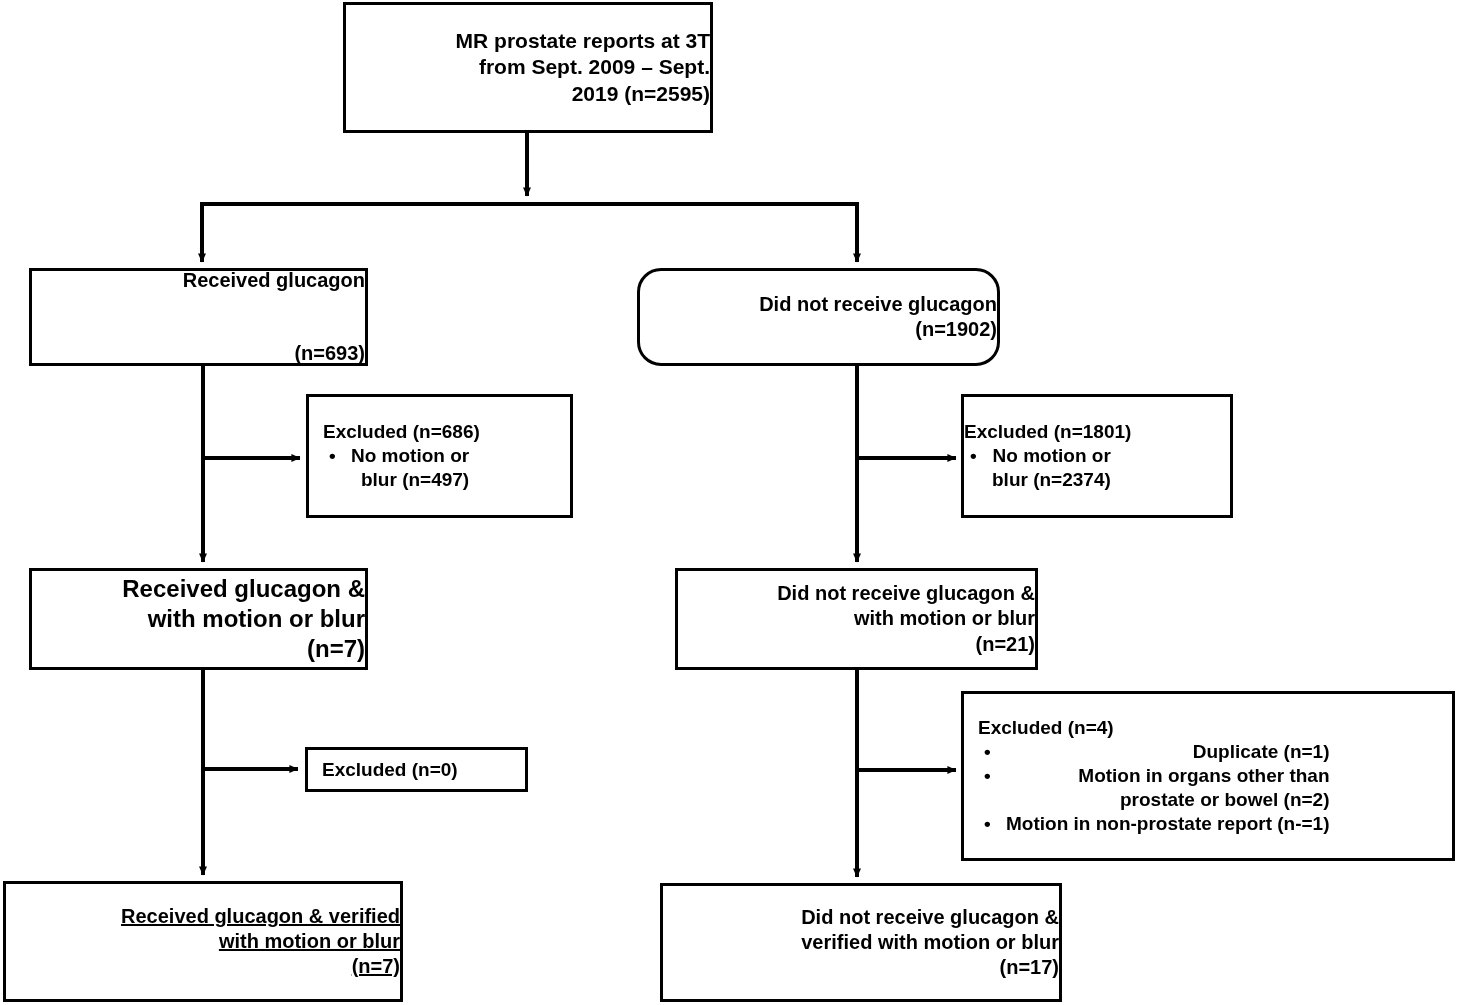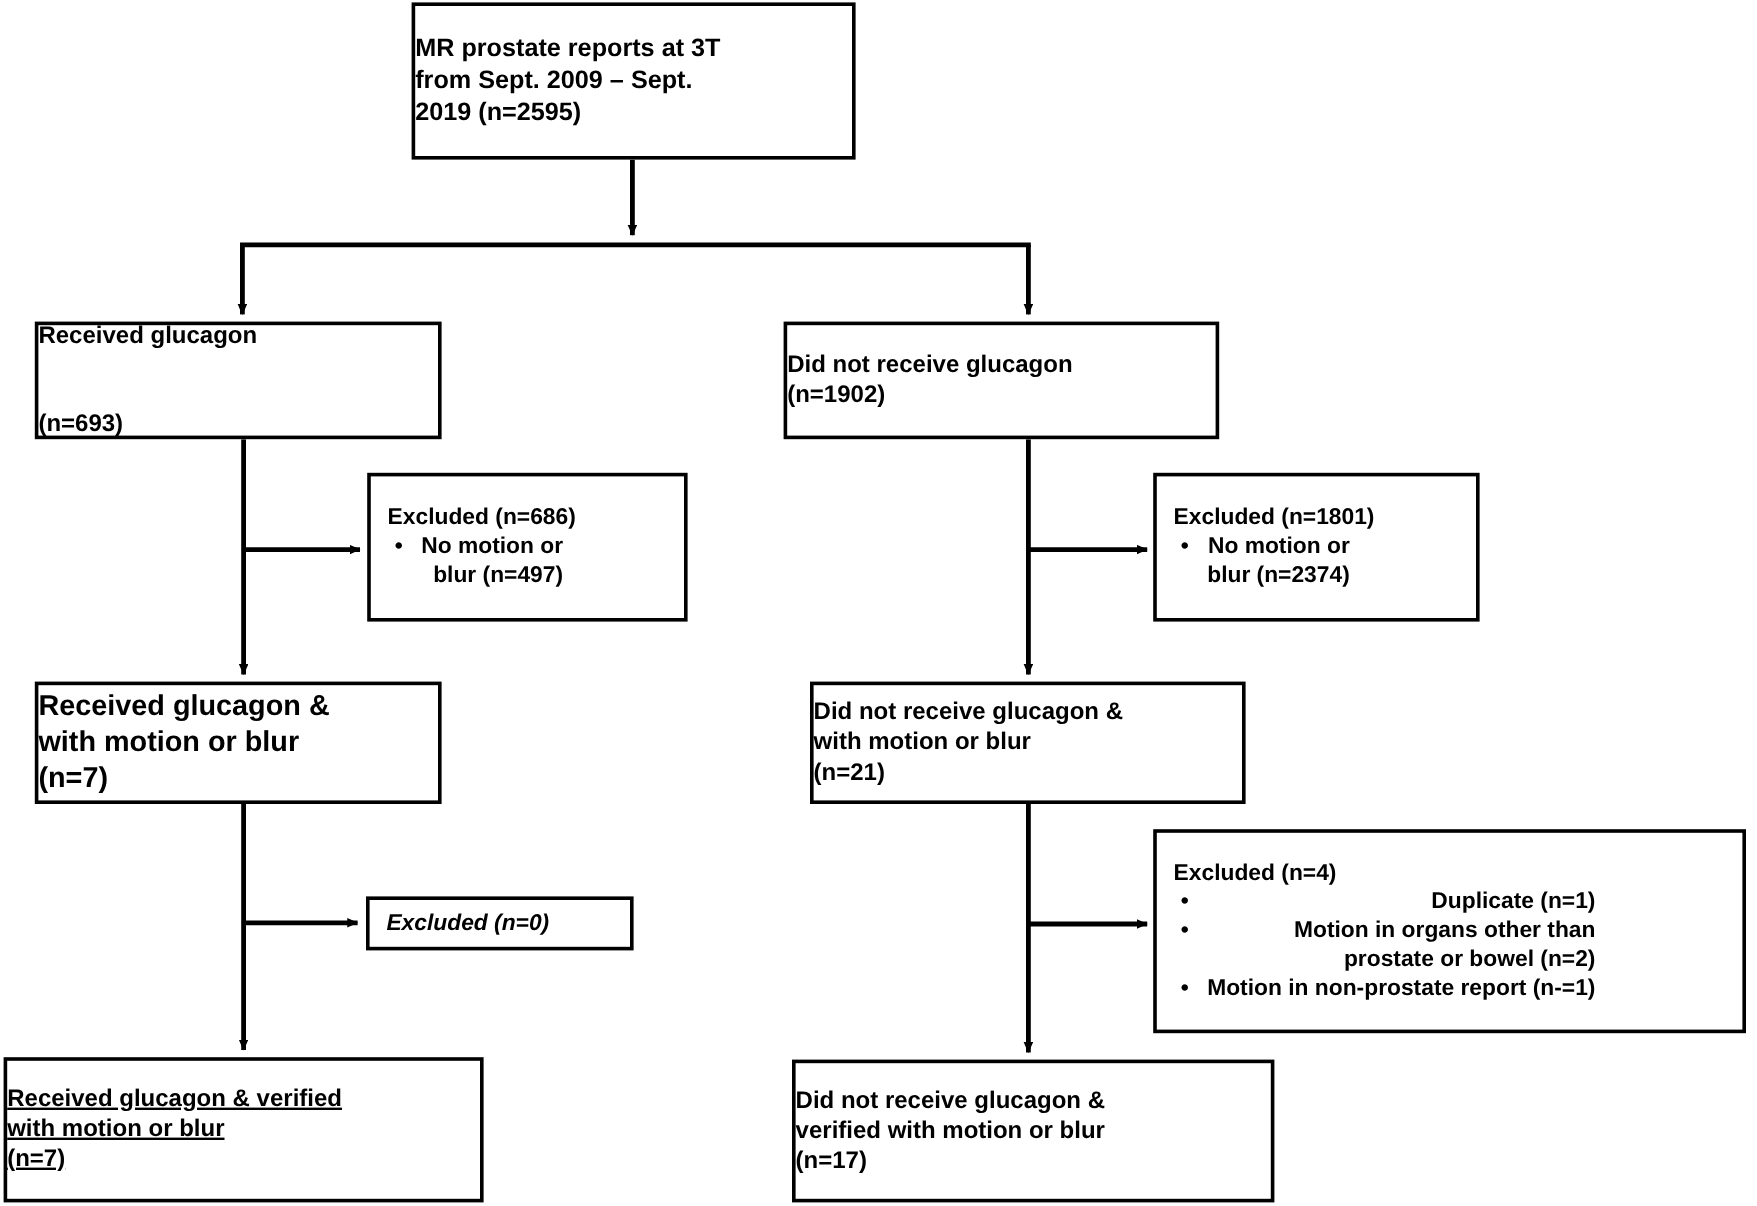--- a/index.html
+++ b/index.html
@@ -28,21 +28,21 @@
     border: 3px solid #000000;
     background: #ffffff;
     display: flex;
     flex-direction: column;
     justify-content: center;
     color: #000000;
     font-weight: bold;
     font-family: "Liberation Sans", sans-serif;
   }
   .node.centered {
-    align-items: flex-start;
+    align-items: flex-end;
     text-align: center;
   }
   .node.lefty {
     align-items: flex-start;
     text-align: right;
   }
   .node .line {
     display: block;
     white-space: nowrap;
     line-height: 1.26;
@@ -128,39 +128,39 @@
     <span class="line">MR prostate reports at 3T</span>
     <span class="line">from Sept. 2009 – Sept.</span>
     <span class="line">2019 (n=2595)</span>
   </div>
 
   <div class="node centered" style="left:29px; top:268px; width:339px; height:98px; font-size:20px;gap:48px;">
     <span class="line">Received glucagon</span>
     <span class="line">(n=693)</span>
   </div>
 
-  <div class="node centered" style="left:653px; top:268px; width:363px; height:98px; font-size:20px;">
+  <div class="node centered" style="left:637px; top:268px; width:363px; height:98px; font-size:20px;border-radius:24px;">
     <span class="line">Did not receive glucagon</span>
     <span class="line">(n=1902)</span>
   </div>
 
   <div class="node lefty" style="left:306px; top:394px; width:267px; height:124px; font-size:19px; padding-left:14px;">
     <span class="excl-head">Excluded  (n=686)</span>
     <ul class="bullets">
       <li>
         <span class="bullet-dot">•</span>
         <span class="bullet-text">
           <span class="wrap1">No motion or</span>
           <span class="wrap2">blur (n=497)</span>
         </span>
       </li>
     </ul>
   </div>
 
-  <div class="node lefty" style="left:961px; top:394px; width:272px; height:124px; font-size:19px; padding-left:14px;">
+  <div class="node lefty" style="left:961px; top:394px; width:272px; height:124px; font-size:19px; ">
     <span class="excl-head">Excluded  (n=1801)</span>
     <ul class="bullets">
       <li>
         <span class="bullet-dot">•</span>
         <span class="bullet-text">
           <span class="wrap1">No motion or</span>
           <span class="wrap2">blur (n=2374)</span>
         </span>
       </li>
     </ul>
@@ -171,21 +171,21 @@
     <span class="line">with motion or blur</span>
     <span class="line">(n=7)</span>
   </div>
 
   <div class="node centered" style="left:675px; top:568px; width:363px; height:102px; font-size:20px;">
     <span class="line">Did not receive glucagon &amp;</span>
     <span class="line">with motion or blur</span>
     <span class="line">(n=21)</span>
   </div>
 
-  <div class="node lefty" style="left:305px; top:747px; width:223px; height:45px; font-size:19px; padding-left:14px;font-style:italic;">
+  <div class="node lefty" style="left:305px; top:747px; width:223px; height:45px; font-size:19px; padding-left:14px;">
     <span class="excl-head">Excluded (n=0)</span>
   </div>
 
   <div class="node lefty" style="left:961px; top:691px; width:494px; height:170px; font-size:19px; padding-left:14px;">
     <span class="excl-head">Excluded  (n=4)</span>
     <ul class="bullets">
       <li>
         <span class="bullet-dot">•</span>
         <span class="bullet-text">
           <span class="wrap1">Duplicate (n=1)</span>

